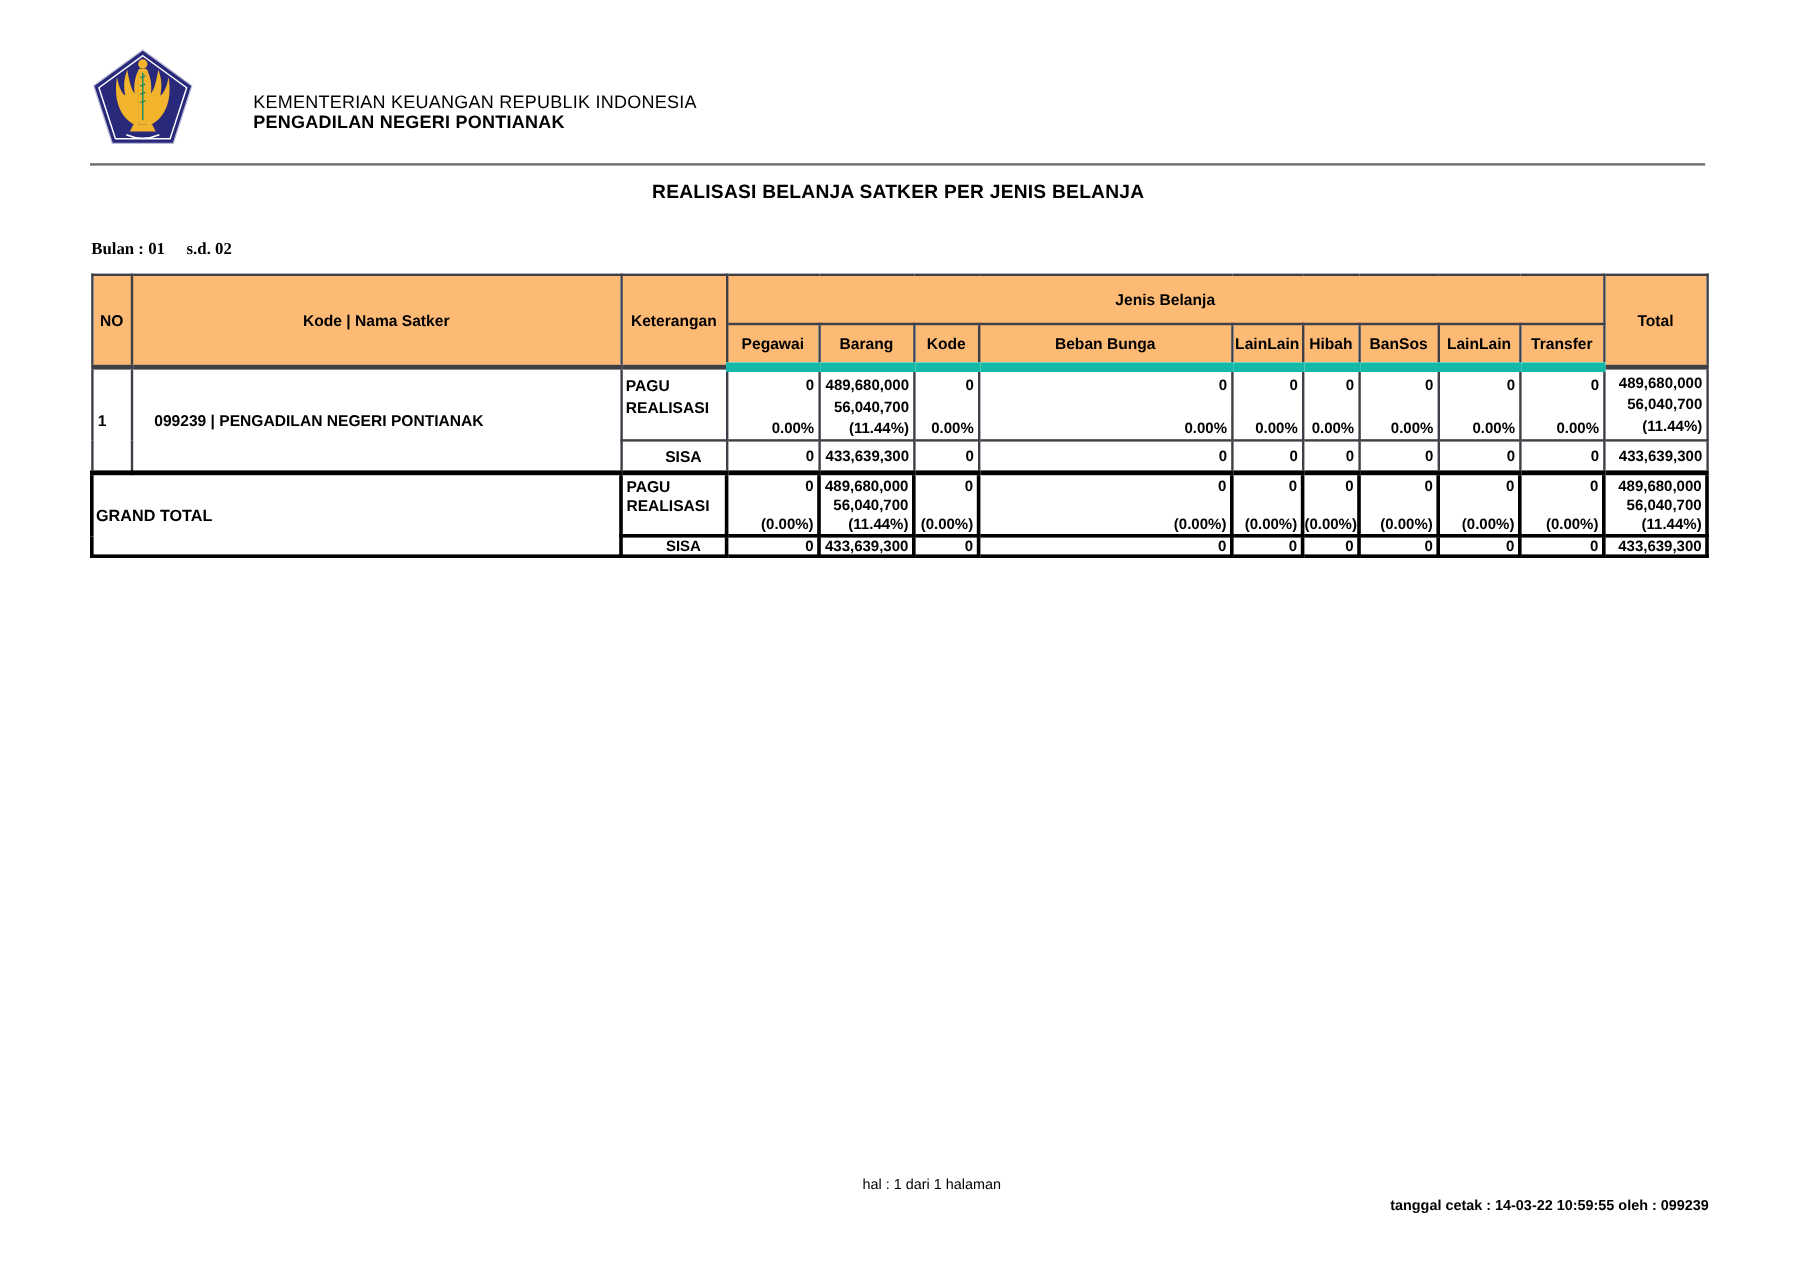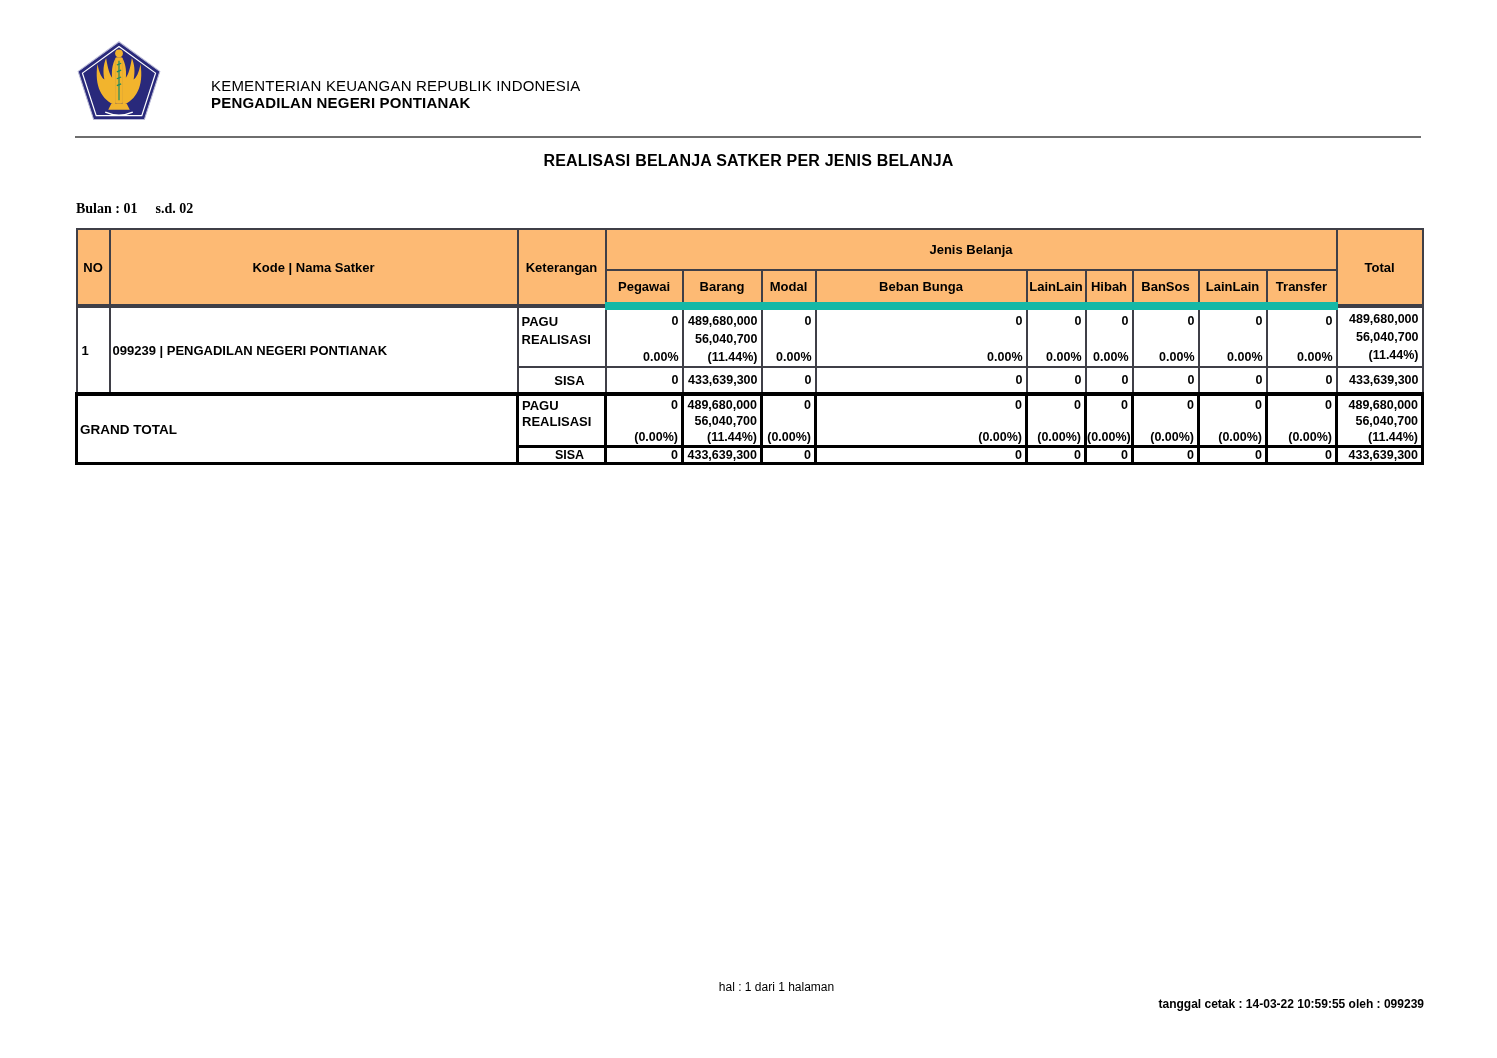--- a/index.html
+++ b/index.html
@@ -21,21 +21,21 @@
   table { border-collapse:collapse; table-layout:fixed; width:1346px; }
   th, td { border:2px solid #3f3f47; padding:0; overflow:hidden; }
   th { background:#fdba74; font-size:13px; font-weight:bold; text-align:center; vertical-align:middle; }
   tr.h1 { height:41px; }
   tr.h2 { height:36px; }
   tr.h2 th { border-bottom:8px solid #14b8a6; }
   tr.r1a td { border-top:4px solid #3f3f47; }
   tr.r1a { height:60px; }
   tr.r1b { height:27px; }
   td.no   { text-align:left; vertical-align:middle; padding-left:4px; font-size:13px; font-weight:bold; }
-  td.kode { text-align:left; vertical-align:middle; padding-left:2px; font-size:13px; font-weight:bold; }
+  td.kode { text-align:left; vertical-align:middle; padding-left:18px; font-size:13px; font-weight:bold; }
   td.ket  { text-align:left; vertical-align:top; padding:5px 0 0 3px; font-size:13px; font-weight:bold; line-height:18px; }
   td.ketm { text-align:center; vertical-align:middle; padding-left:16px; font-size:13px; font-weight:bold; }
   td.v3 { text-align:right; vertical-align:top; font-weight:bold; font-size:12.5px; padding:2px 3px 0 0; }
   td.v3 span { display:block; line-height:18px; min-height:18px; white-space:nowrap; }
   td.v1 { text-align:right; vertical-align:middle; font-weight:bold; font-size:12.5px; padding-right:3px; white-space:nowrap; }
   
   tr.gta td, tr.gtb td { border:3px solid #000; }
   tr.gta td { border-top:4px solid #000; }
   tr.gtb td { border-bottom:3px solid #000; }
   tr.gta { height:52px; }
@@ -102,21 +102,21 @@
           <tr class="h1">
         <th rowspan="2">NO</th>
         <th rowspan="2">Kode | Nama Satker</th>
         <th rowspan="2">Keterangan</th>
         <th colspan="9">Jenis Belanja</th>
         <th rowspan="2">Total</th>
       </tr>
       <tr class="h2">
         <th>Pegawai</th>
         <th>Barang</th>
-        <th>Modal</th>
+        <th>Kode</th>
         <th>Beban Bunga</th>
         <th>LainLain</th>
         <th>Hibah</th>
         <th>BanSos</th>
         <th>LainLain</th>
         <th>Transfer</th>
       </tr>
 
       <tr class="r1a">
         <td class="no" rowspan="2">1</td>

